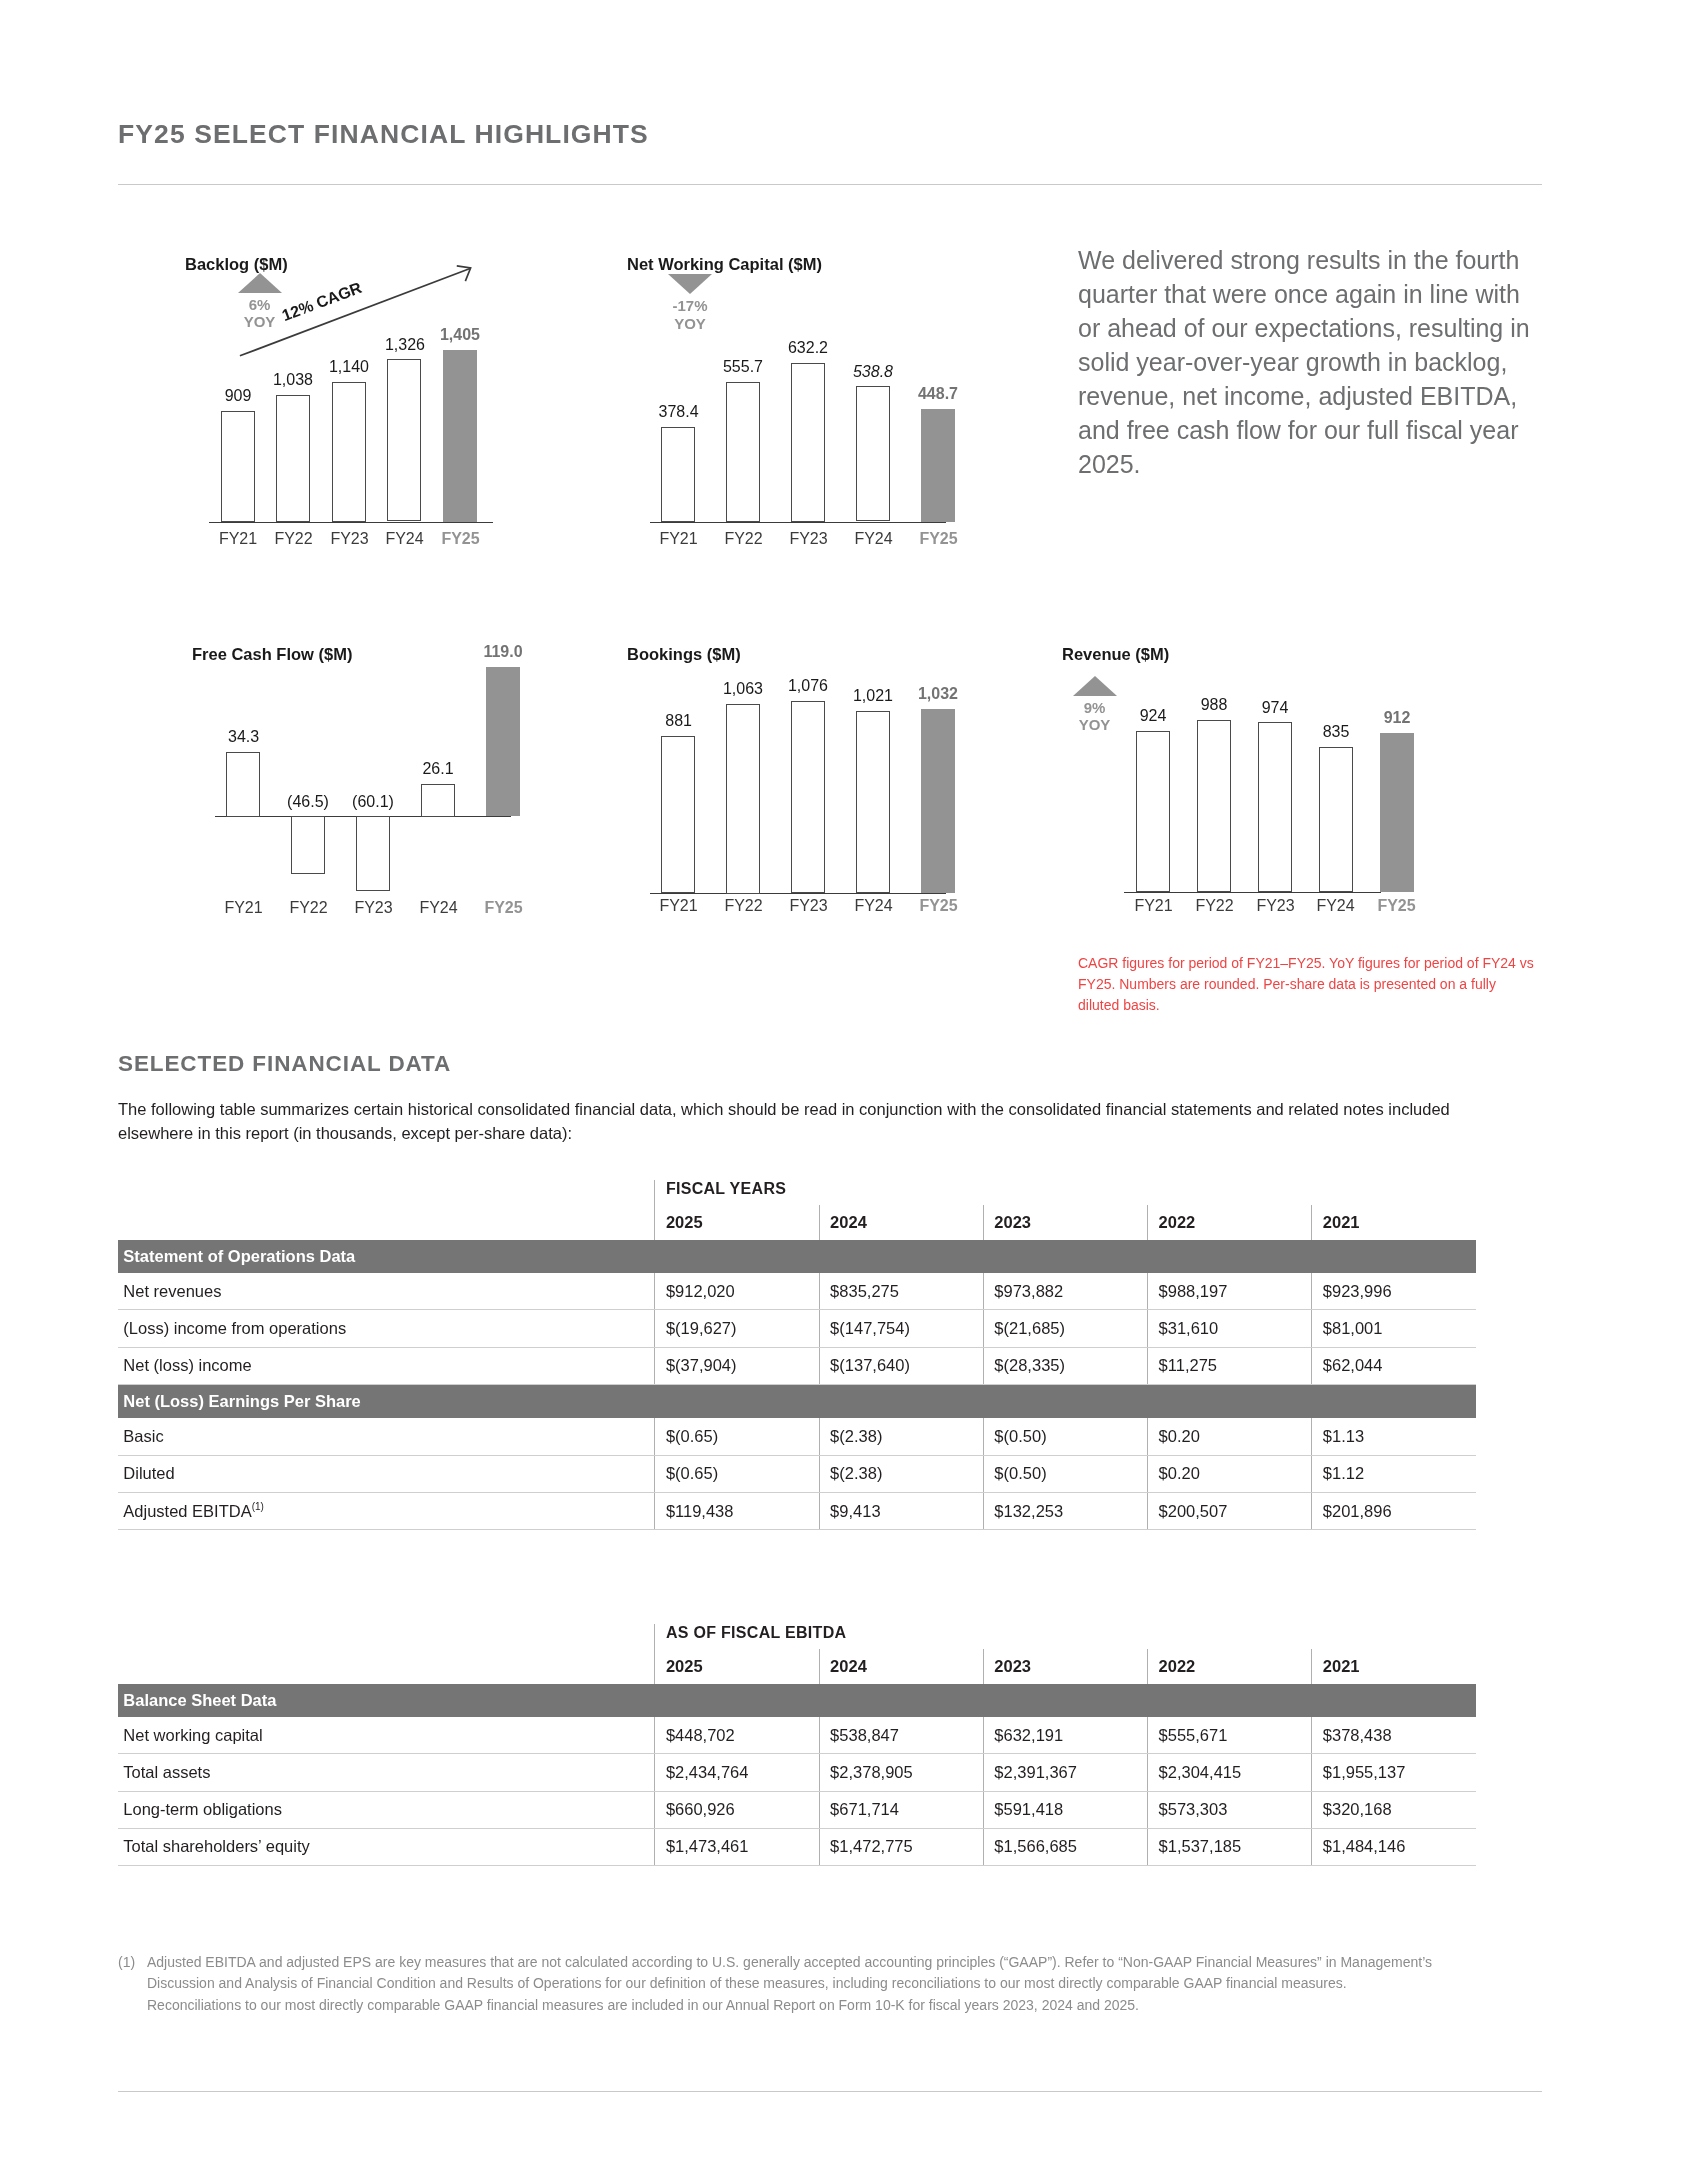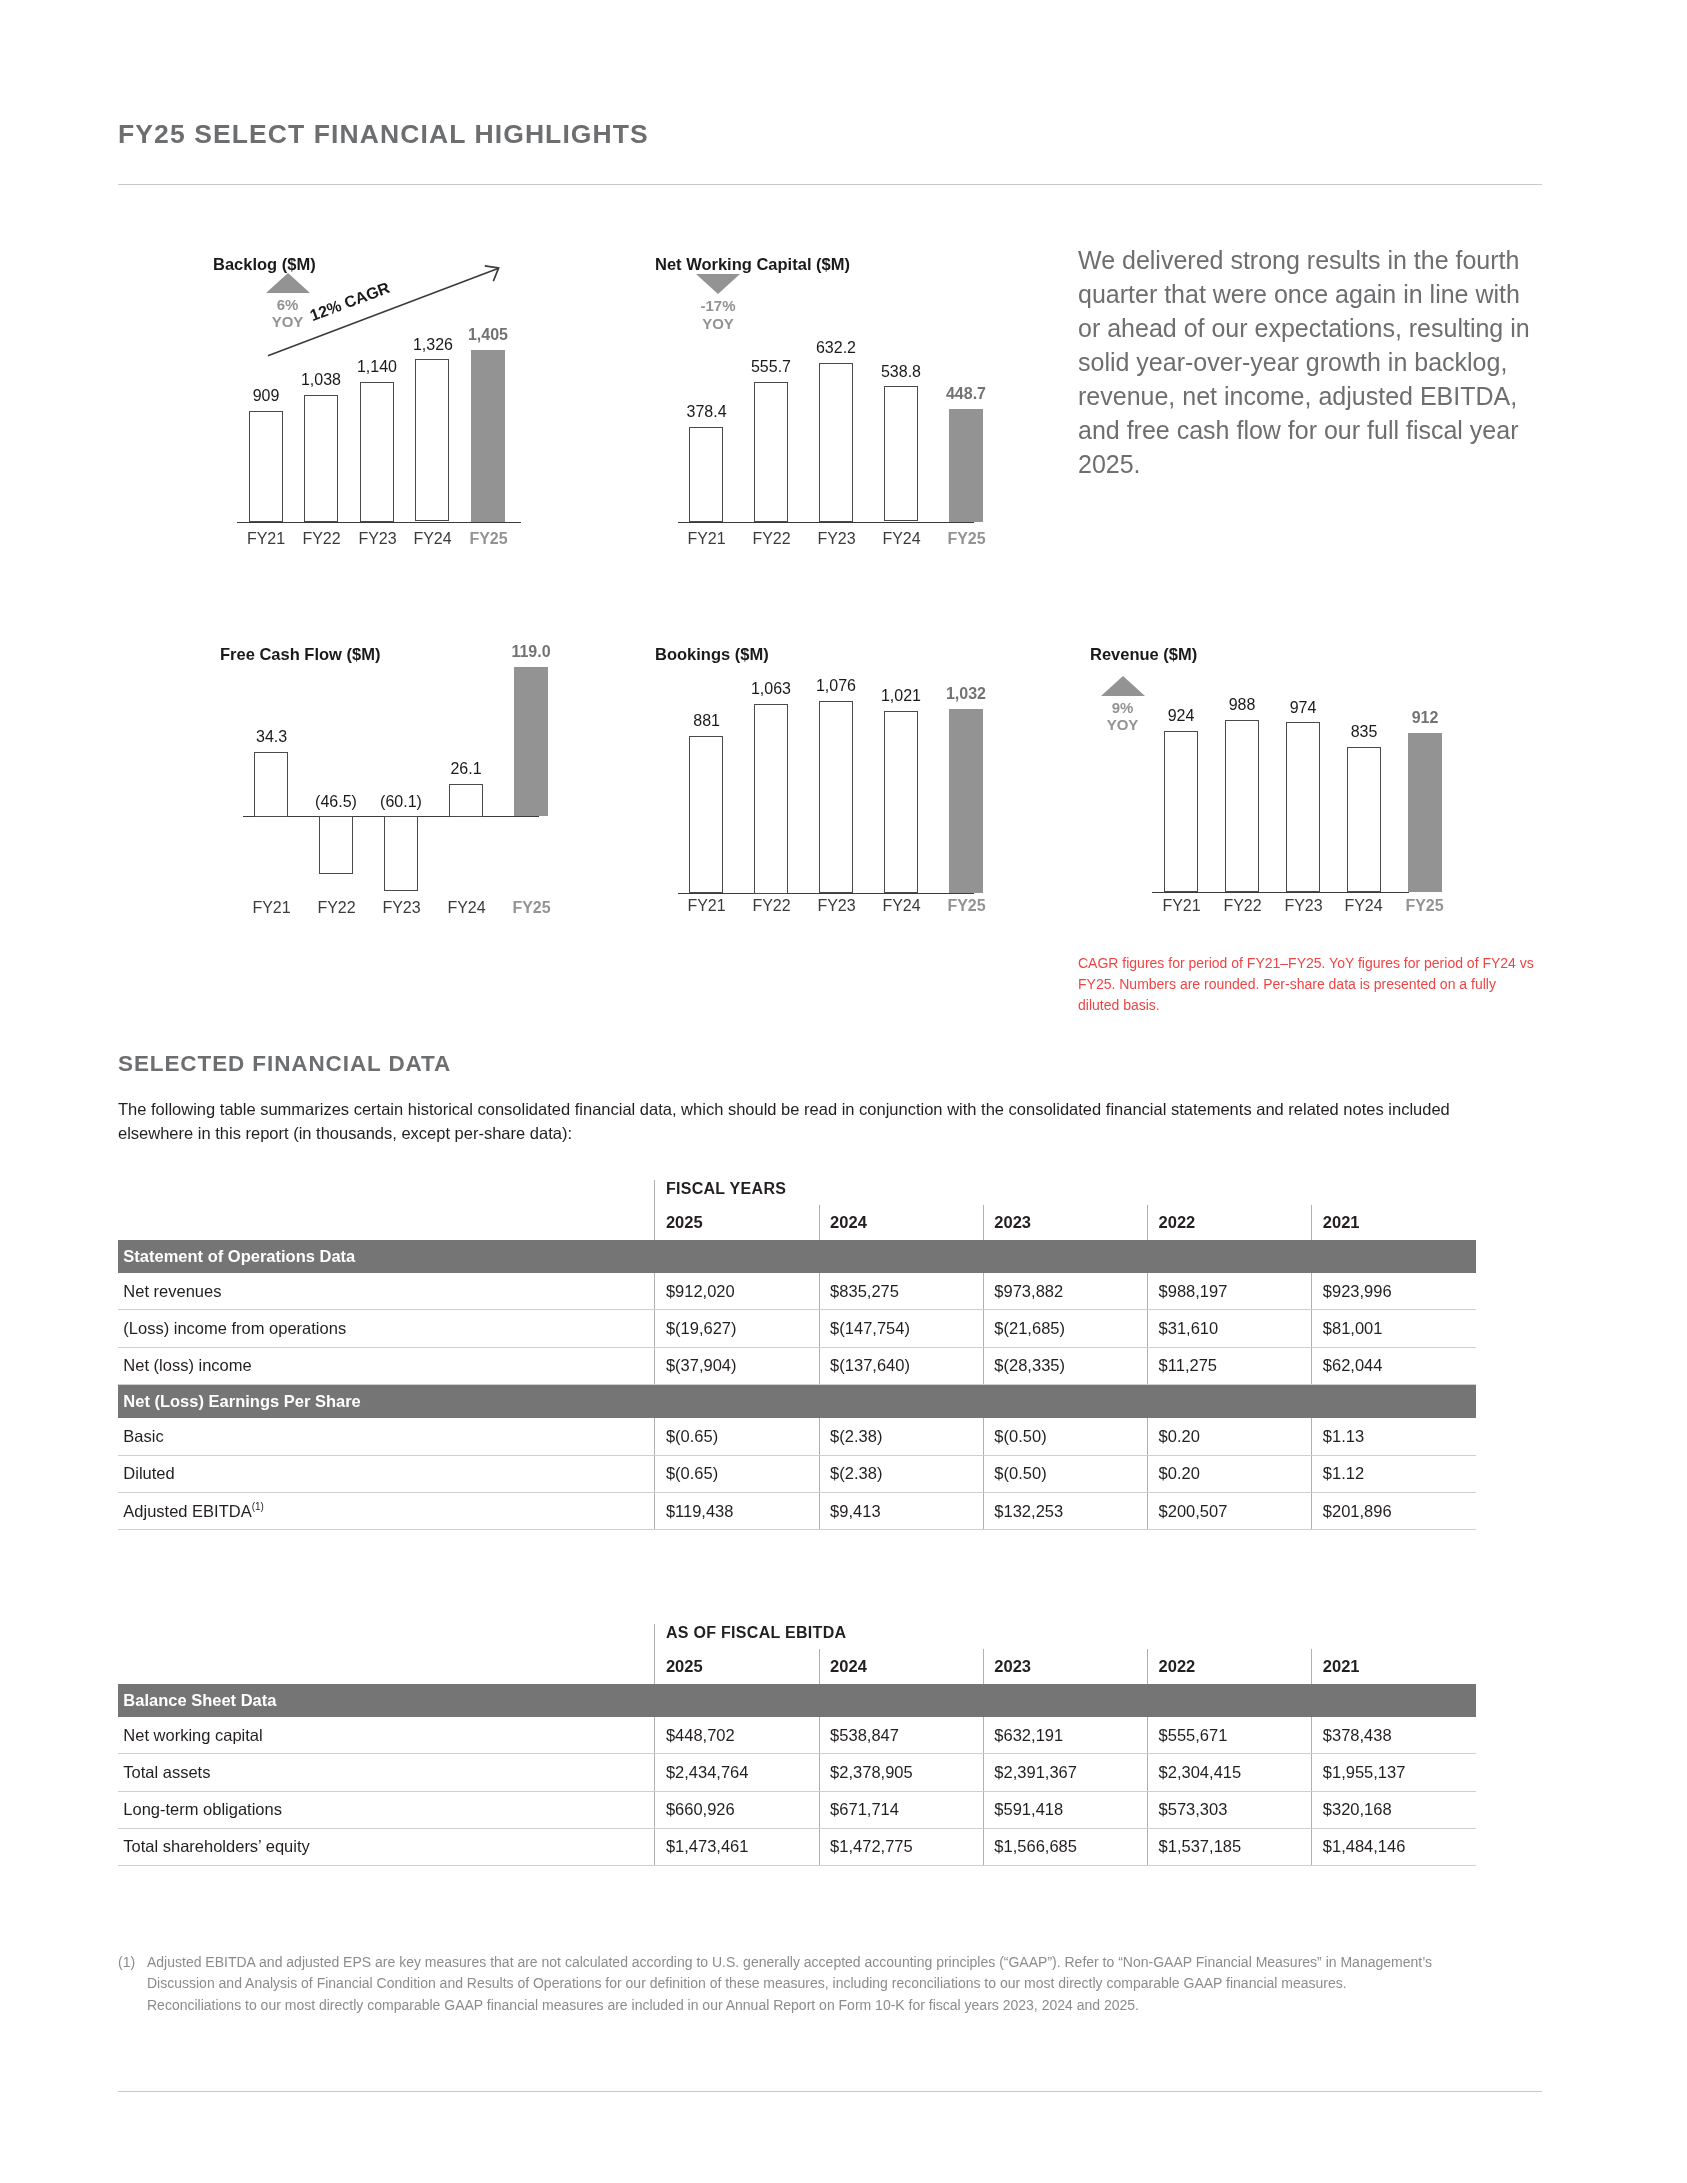--- a/index.html
+++ b/index.html
@@ -23,21 +23,21 @@
   .rule-top {
     position:absolute; left:118px; top:184px; width:1424px; height:1.3px;
     background:#c9c9c9;
   }
   .rule-bottom {
     position:absolute; left:118px; top:2091px; width:1424px; height:1.3px;
     background:#c9c9c9;
   }
 
   
-  .chart { position:absolute;margin-left:28px; }
+  .chart { position:absolute; }
   .chart-title {
     font-size:16.5px; font-weight:bold; color:#1a1a1a;
     white-space:nowrap; margin-bottom:2.6px;
   }
   .plot { position:relative; }
   .axis-line { position:absolute; height:1.3px; background:#3b3b3b; }
   .bar {
     position:absolute;
     background:#ffffff;
     border:1.3px solid #4a4a4a;
@@ -180,21 +180,21 @@
         <div class="bar" style="left: 34px; width: 34px; height: 95px; top: 150px;"></div>
         <div class="bar-val" style="left: 14.6px; width: 74px; top: 126px;">378.4</div>
         <div class="x-label" style="left: 23px; top: 253px;">FY21</div>
         <div class="bar" style="left: 99px; width: 34px; height: 140px; top: 105px;"></div>
         <div class="bar-val" style="left: 79px; width: 74px; top: 81px;">555.7</div>
         <div class="x-label" style="left: 88px; top: 253px;">FY22</div>
         <div class="bar" style="left: 164px; width: 34px; height: 159px; top: 86px;"></div>
         <div class="bar-val" style="left: 144px; width: 74px; top: 62px;">632.2</div>
         <div class="x-label" style="left: 153px; top: 253px;">FY23</div>
         <div class="bar" style="left: 229px; width: 34px; height: 135px; top: 109px;"></div>
-        <div class="bar-val" style="left: 209px; width: 74px; top: 86px;">538.8</div>
+        <div class="bar-val" style="left: 209px; width: 74px; top: 86px; font-style: italic;">538.8</div>
         <div class="x-label" style="left: 218px; top: 253px;">FY24</div>
         <div class="bar hl" style="left: 294px; width: 34px; height: 113px; top: 132px;"></div>
         <div class="bar-val hl" style="left: 274px; width: 74px; top: 108px;">448.7</div>
         <div class="x-label hl" style="left: 283px; top: 253px;">FY25</div>
         <div class="yoy" style="left: 26.5px; top: -2.6px;">
           <div class="tri-down"></div>
           <div class="yoy-pct">-17%</div>
           <div class="yoy-unit">YOY</div>
         </div>
       </div>

